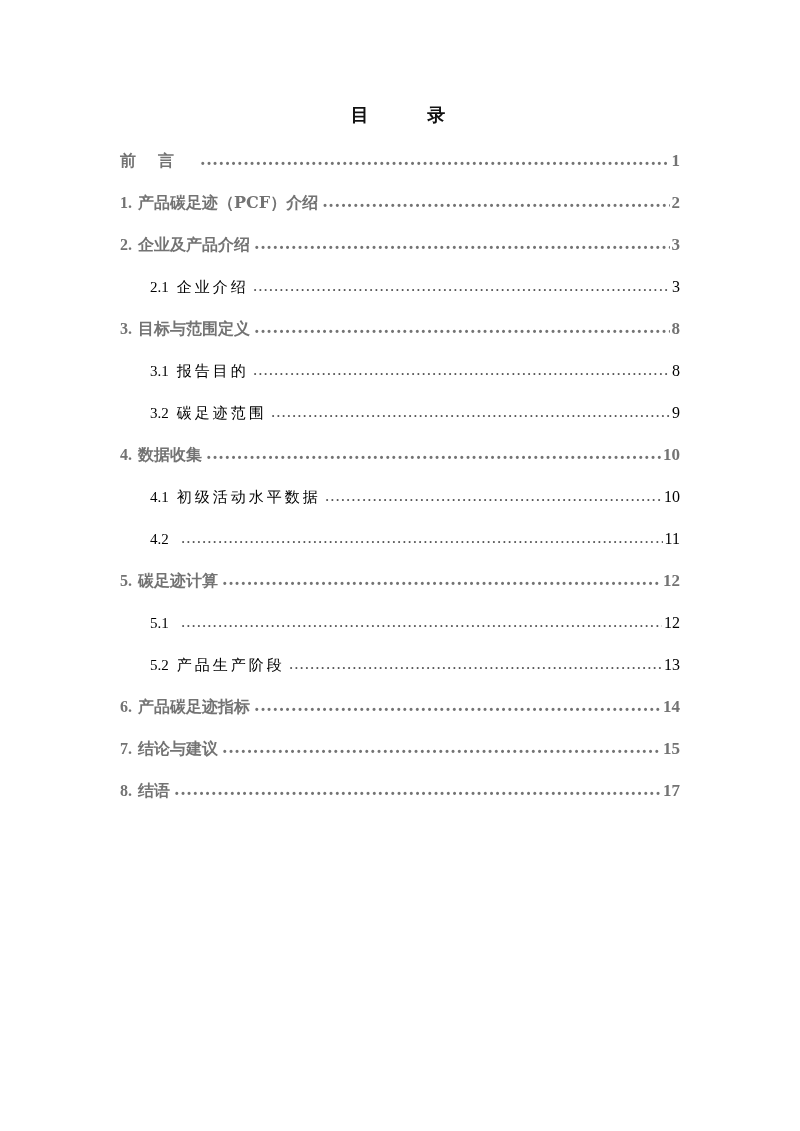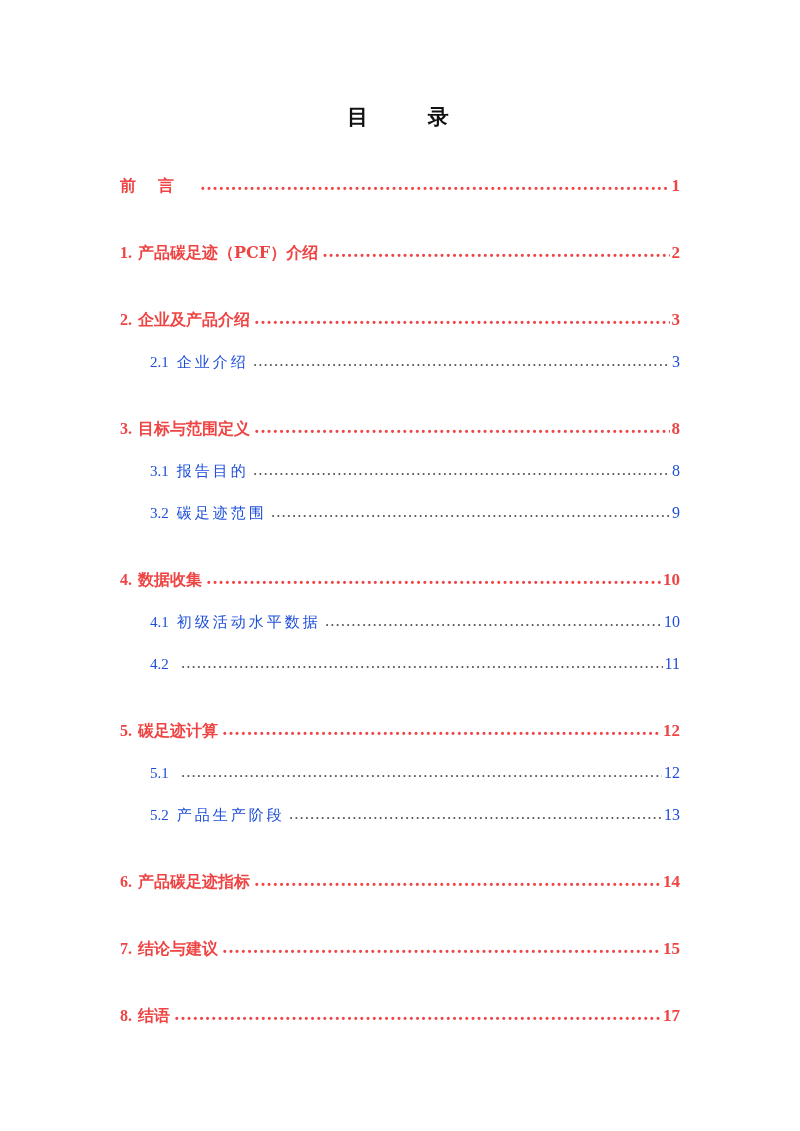--- a/index.html
+++ b/index.html
@@ -1,24 +1,24 @@
 <!DOCTYPE html>
 <html><head>
 <meta charset="utf-8">
 <style>
   html, body { margin: 0; padding: 0; background: #ffffff; }
   body { width: 800px; height: 1131px; position: relative; overflow: hidden;
          font-family: "DejaVu Serif", "Liberation Serif", serif; color: #111; }
   .page { position: absolute; left: 0; top: 0; width: 800px; height: 1131px; background: #fff; }
   .toc-title { position: absolute; top: 103px; left: 0; width: 800px; text-align: center;
-               font-size: 21px; font-weight: bold; letter-spacing: 26px; padding-left: 22px; box-sizing: border-box; }
+               font-size: 18px; font-weight: bold; letter-spacing: 26px; padding-left: 22px; box-sizing: border-box; }
   .toc-list { position: absolute; top: 146px; left: 120px; width: 560px; }
   .toc-entry { display: flex; align-items: baseline; height: 42px; line-height: 30px; }
-  .toc-entry.level1 { font-weight: bold; font-size: 16px; color: #ef4444; margin-top: 25px; }
-  .toc-entry.level2 { padding-left: 30px; font-size: 15px; color: #1d4ed8; font-weight: normal; }
+  .toc-entry.level1 { font-weight: bold; font-size: 16px; color: #737373; }
+  .toc-entry.level2 { padding-left: 30px; font-size: 15px; color: #000000; font-weight: normal; }
   .toc-entry.level2 .label { letter-spacing: 3px; font-family: Liberation Serif, serif; }
   .num { white-space: pre; margin-right: 8px; }
   .level1 .num { margin-right: 6px; }
   .label { white-space: nowrap; }
   .preface .label { letter-spacing: 22px; }
   .leader { flex: 1; overflow: hidden; white-space: nowrap; margin: 0 2px 0 4px; position: relative; top: -1px; }
   .leader::after { content: "................................................................................................................................................................................................................................................................................................................................................"; letter-spacing: 0.5px; }
   .level1 .leader::after { letter-spacing: 0.6px; }
   .level2 .leader { color: #555; }
   .page-num { white-space: nowrap; font-family: "Liberation Serif", serif; }

